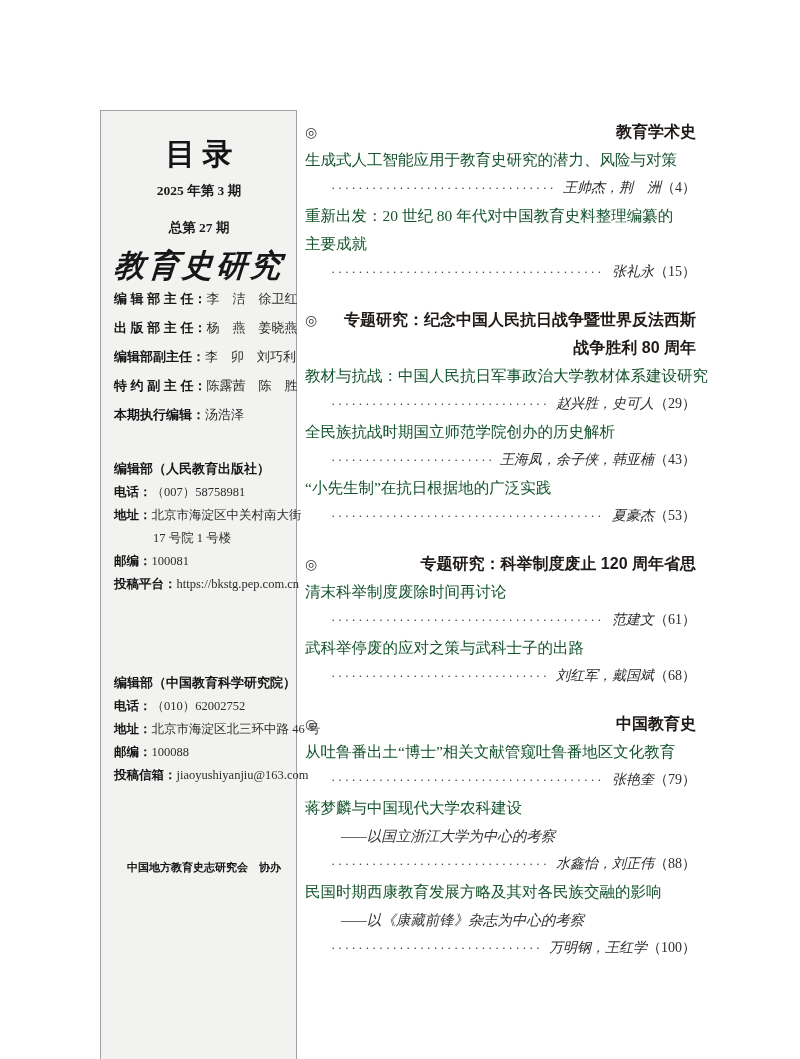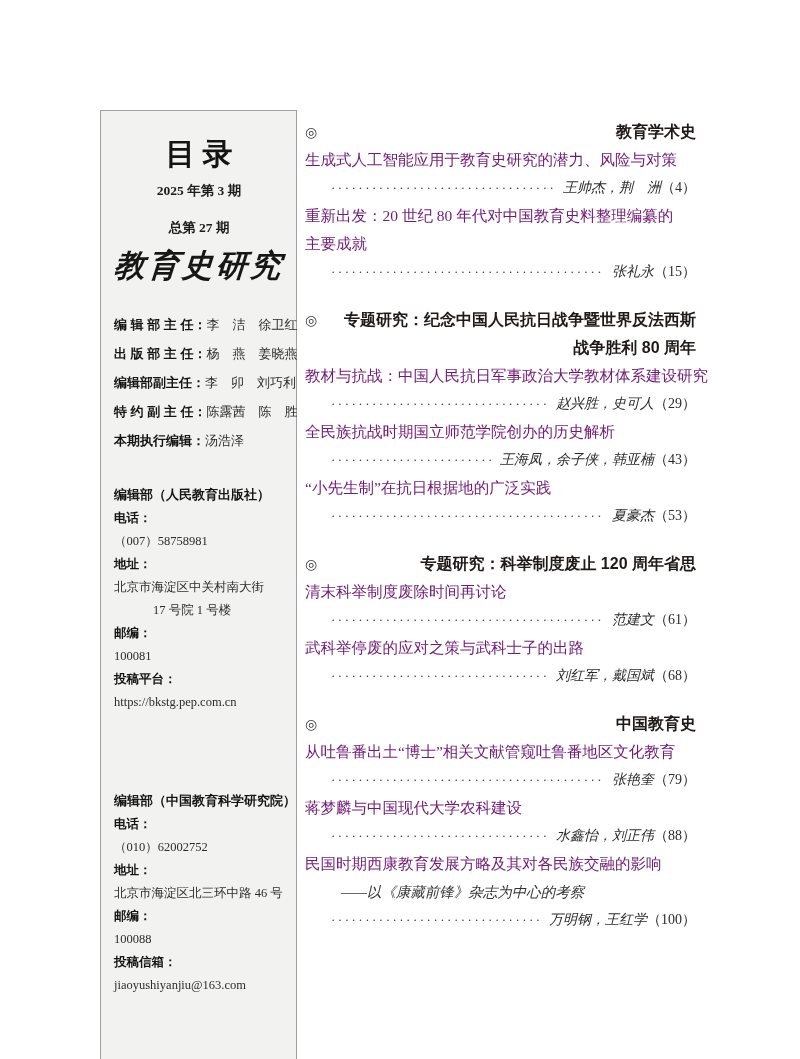--- a/index.html
+++ b/index.html
@@ -54,21 +54,21 @@
     transform: skewX(-4deg);
   }
   .journal-subtitle {
     font-size: 15px;
     letter-spacing: 4px;
     line-height: 22px;
     margin-top: 5px;
     color: #222;
   }
 
-  .staff-block { margin-top: 26px; }
+  .staff-block { }
   .staff-row { line-height: 29px; font-size: 13px; white-space: nowrap; }
   .staff-row .lbl {
     font-family: "Liberation Sans", "DejaVu Sans", sans-serif;
     font-weight: bold;
     color: #141414;
   }
   .staff-row .val { color: #2c2c2c; }
 
   .exec-row { line-height: 29px; font-size: 13px; white-space: nowrap; }
   .exec-row .lbl {
@@ -81,21 +81,21 @@
   .office-block { margin-top: 28px; }
   .office-block.second { margin-top: 75px; }
   .office-title {
     font-family: "Liberation Sans", "DejaVu Sans", sans-serif;
     font-weight: bold;
     font-size: 13px;
     line-height: 24px;
     color: #141414;
     white-space: nowrap;
   }
-  .office-row { display: flex; font-size: 12.5px; line-height: 23px; white-space: nowrap; flex-direction: column; }
+  .office-row { display: flex; font-size: 12.5px; line-height: 23px; white-space: nowrap; }
   .office-row .lbl {
     font-family: "Liberation Sans", "DejaVu Sans", sans-serif;
     font-weight: bold;
     color: #141414;
     flex: none;
   }
   .office-row .val { color: #2c2c2c; }
   .office-row.cont { padding-left: 39px; }
 
   .coorg-row {
@@ -132,21 +132,21 @@
     width: 27px;
     font-size: 14px;
     color: #3a3a3a;
     font-weight: normal;
   }
   .section-head .stitle { flex: 1; text-align: right; }
 
   .article .t {
     font-size: 15.5px;
     line-height: 28px;
-    color: #701a75;
+    color: #14532d;
     white-space: nowrap;
   }
   .article .subtitle {
     font-size: 14.5px;
     line-height: 28px;
     color: #333;
     font-style: italic;
     padding-left: 36px;
     white-space: nowrap;
   }
@@ -345,20 +345,21 @@
       <div class="article">
         <div class="t">从吐鲁番出土“博士”相关文献管窥吐鲁番地区文化教育</div>
         <div class="leader">
           <span class="dots">······················································································································································</span>
           <span class="authors">张艳奎</span>
           <span class="pg">（79）</span>
         </div>
       </div>
       <div class="article">
         <div class="t">蒋梦麟与中国现代大学农科建设</div>
+        <div class="subtitle">——以国立浙江大学为中心的考察</div>
         <div class="leader">
           <span class="dots">······················································································································································</span>
           <span class="authors">水鑫怡，刘正伟</span>
           <span class="pg">（88）</span>
         </div>
       </div>
       <div class="article">
         <div class="t">民国时期西康教育发展方略及其对各民族交融的影响</div>
         <div class="subtitle">——以《康藏前锋》杂志为中心的考察</div>
         <div class="leader">

